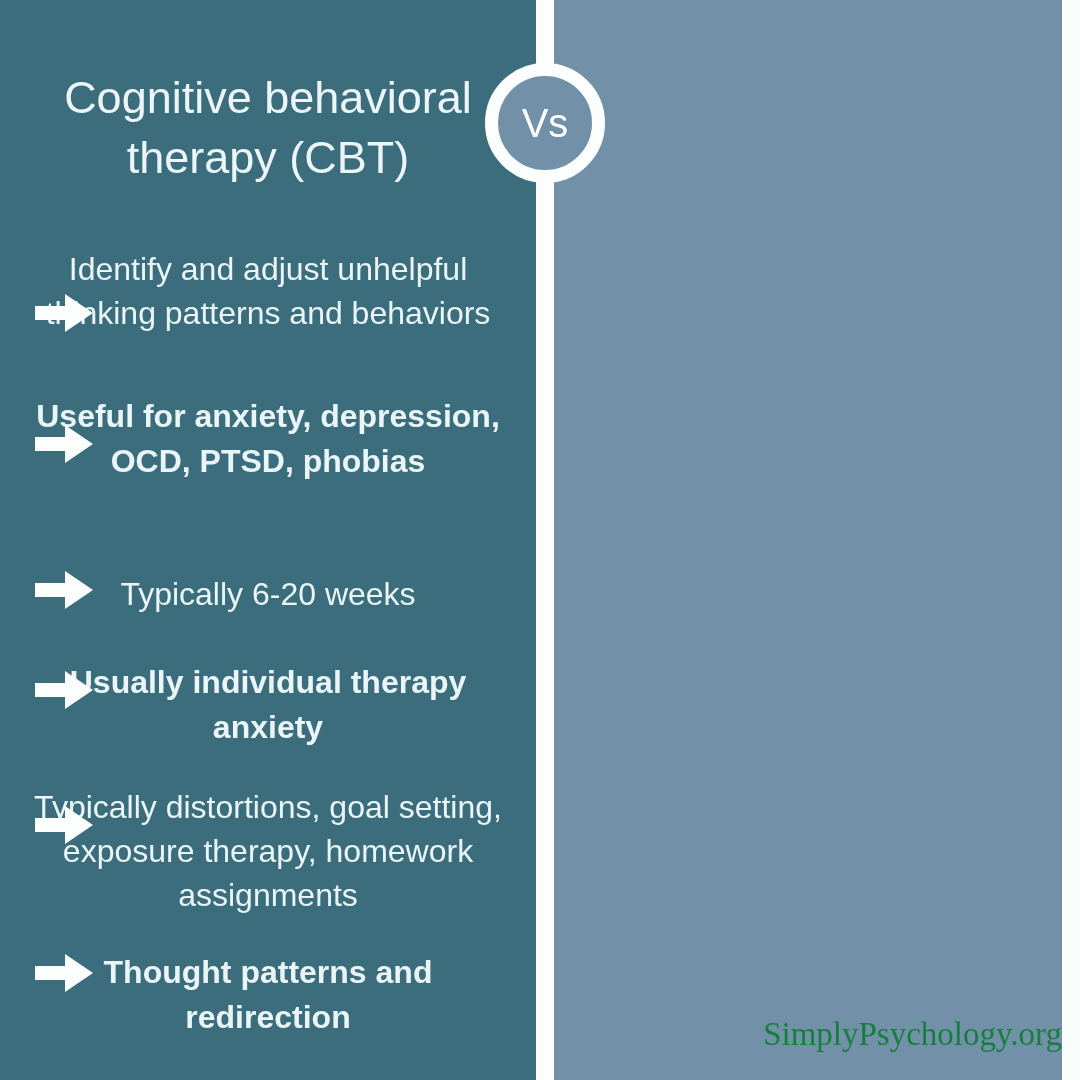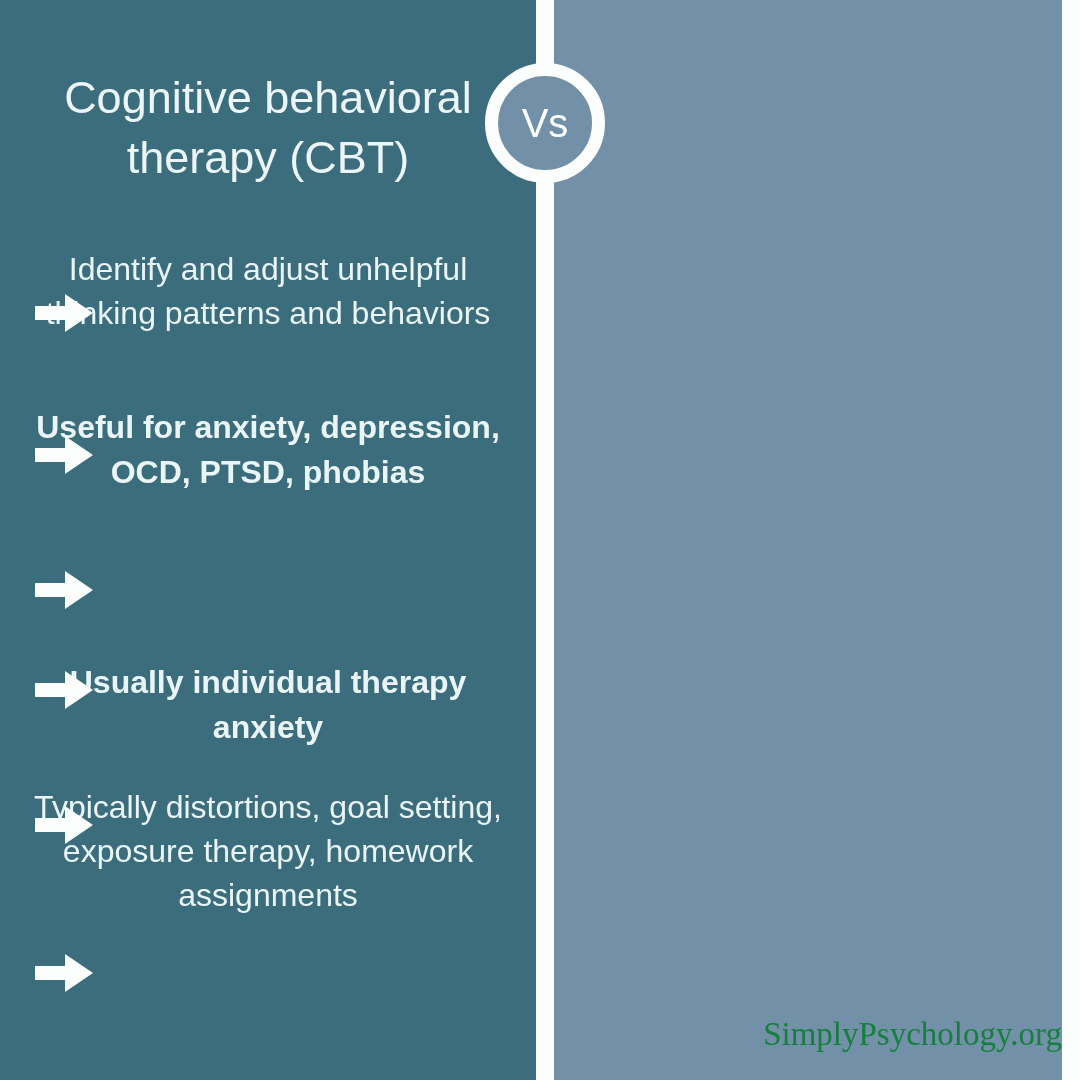--- a/index.html
+++ b/index.html
@@ -36,21 +36,21 @@
   .col-left .item{left:0;width:536px;}
   .col-left .item-text{margin:0 auto;width:470px;color:#e9f5f7;}
   .item.bold .item-text{font-weight:700;line-height:45px;}
 
   .arrow{position:absolute;width:58px;height:42px;}
   .col-left .arrow{left:35px;}
   .arrow svg{display:block;width:58px;height:42px;}
 
   
   .l1{top:247px;} .l1 .arrow{top:45px;}
-  .l2{top:405px;} .l2 .arrow{top:29px;}
+  .l2{top:394px;} .l2 .arrow{top:29px;}
   .l3{top:572px;} .l3 .arrow{top:-3px;}
   .l4{top:660px;} .l4 .arrow{top:9px;}
   .l5{top:785px;} .l5 .arrow{top:19px;}
   .l6{top:950px;} .l6 .arrow{top:2px;}
 
   .watermark{
     position:absolute;left:552px;top:1016px;width:510px;
     text-align:right;font-family:"Liberation Serif","DejaVu Serif",serif;
     font-size:33px;color:#15803d;
   }
@@ -78,20 +78,21 @@
     </span>
     <div class="item-text">Useful for anxiety, depression, OCD, PTSD, phobias</div>
   </div>
 
   <div class="item l3">
     <span class="arrow">
       <svg viewBox="0 0 58 42" xmlns="http://www.w3.org/2000/svg">
         <polygon points="0,14 30,14 30,2 58,21 30,40 30,28 0,28" fill="#fbfefc"></polygon>
       </svg>
     </span>
+    <div class="item-text">Typically 6-20 weeks</div>
   </div>
 
   <div class="item l4 bold">
     <span class="arrow">
       <svg viewBox="0 0 58 42" xmlns="http://www.w3.org/2000/svg">
         <polygon points="0,14 30,14 30,2 58,21 30,40 30,28 0,28" fill="#fbfefc"></polygon>
       </svg>
     </span>
     <div class="item-text">Usually individual therapy anxiety</div>
   </div>
@@ -104,20 +105,21 @@
     </span>
     <div class="item-text">Typically distortions, goal setting, exposure therapy, homework assignments</div>
   </div>
 
   <div class="item l6 bold">
     <span class="arrow">
       <svg viewBox="0 0 58 42" xmlns="http://www.w3.org/2000/svg">
         <polygon points="0,14 30,14 30,2 58,21 30,40 30,28 0,28" fill="#fbfefc"></polygon>
       </svg>
     </span>
+    <div class="item-text">Thought patterns and redirection</div>
   </div>
 </div>
 </div>
 
 <div class="divider"></div>
 <div class="right-margin"></div>
 
 <div class="col col-right">
 
   <div class="items">

